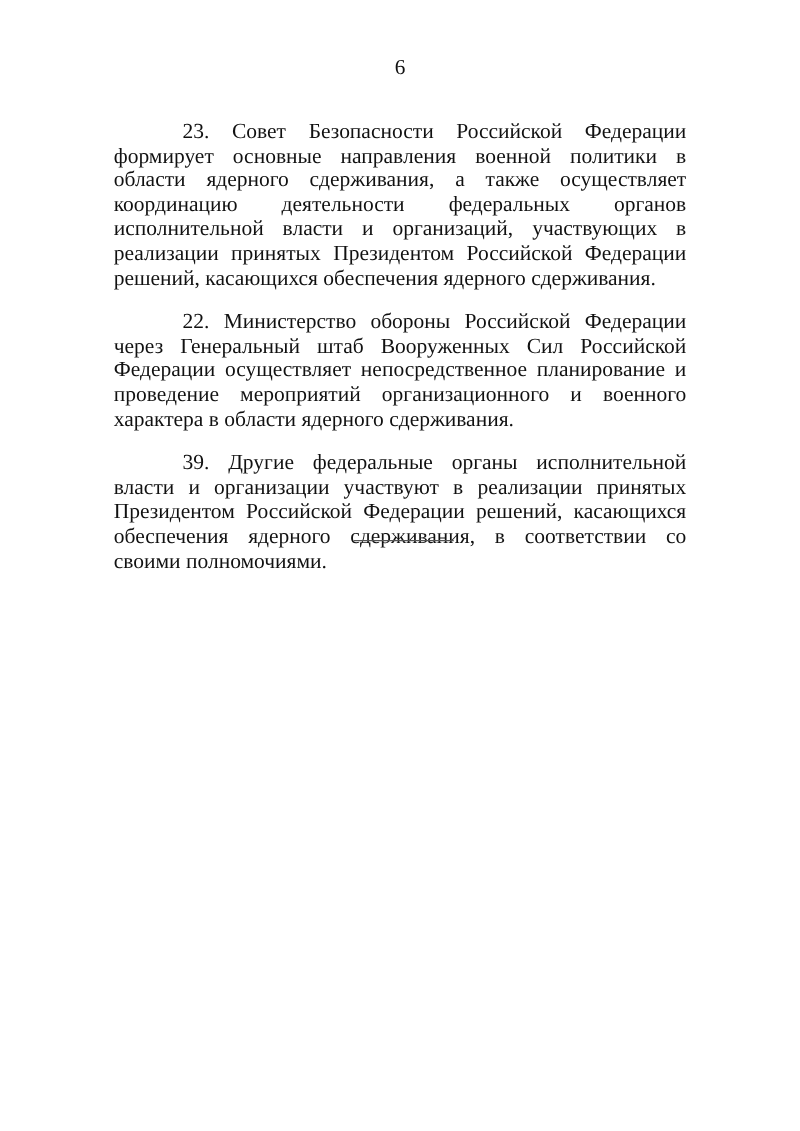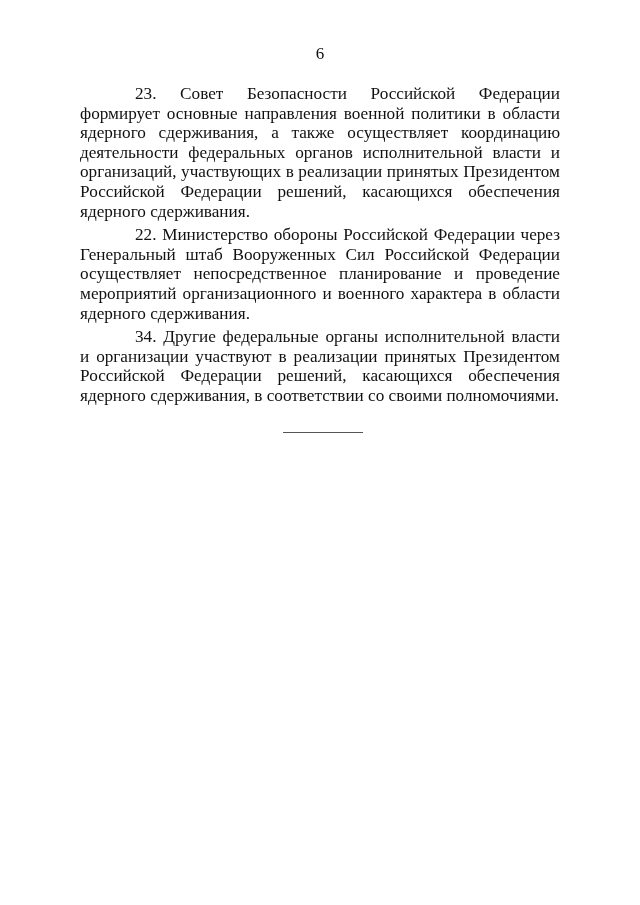--- a/index.html
+++ b/index.html
@@ -26,37 +26,37 @@
   }
   .content {
     position: absolute;
     top: 80px;
     left: 76px;
     width: 488px;
     font-size: 17.2px;
     line-height: 19.6px;
   }
   .para {
-    margin: 4px;
+    margin: 15px;
     text-align: justify;
     text-indent: 55px;
   }
   .divider {
     position: absolute;
     top: 432px;
     left: 283px;
     width: 80px;
     height: 1px;
     background: #555555;
   }
 </style>
 </head>
 <body>
 
 <div class="page-number">6</div>
 
 <div class="content">
   <p class="para">23. Совет Безопасности Российской Федерации формирует основные направления военной политики в области ядерного сдерживания, а также осуществляет координацию деятельности федеральных органов исполнительной власти и организаций, участвующих в реализации принятых Президентом Российской Федерации решений, касающихся обеспечения ядерного сдерживания.</p>
   <p class="para">22. Министерство обороны Российской Федерации через Генеральный штаб Вооруженных Сил Российской Федерации осуществляет непосредственное планирование и проведение мероприятий организационного и военного характера в области ядерного сдерживания.</p>
-  <p class="para">34. Другие федеральные органы исполнительной власти и организации участвуют в реализации принятых Президентом Российской Федерации решений, касающихся обеспечения ядерного сдерживания, в соответствии со своими полномочиями.</p>
+  <p class="para">39. Другие федеральные органы исполнительной власти и организации участвуют в реализации принятых Президентом Российской Федерации решений, касающихся обеспечения ядерного сдерживания, в соответствии со своими полномочиями.</p>
 </div>
 
 <div class="divider"></div>
 
 </body></html>

